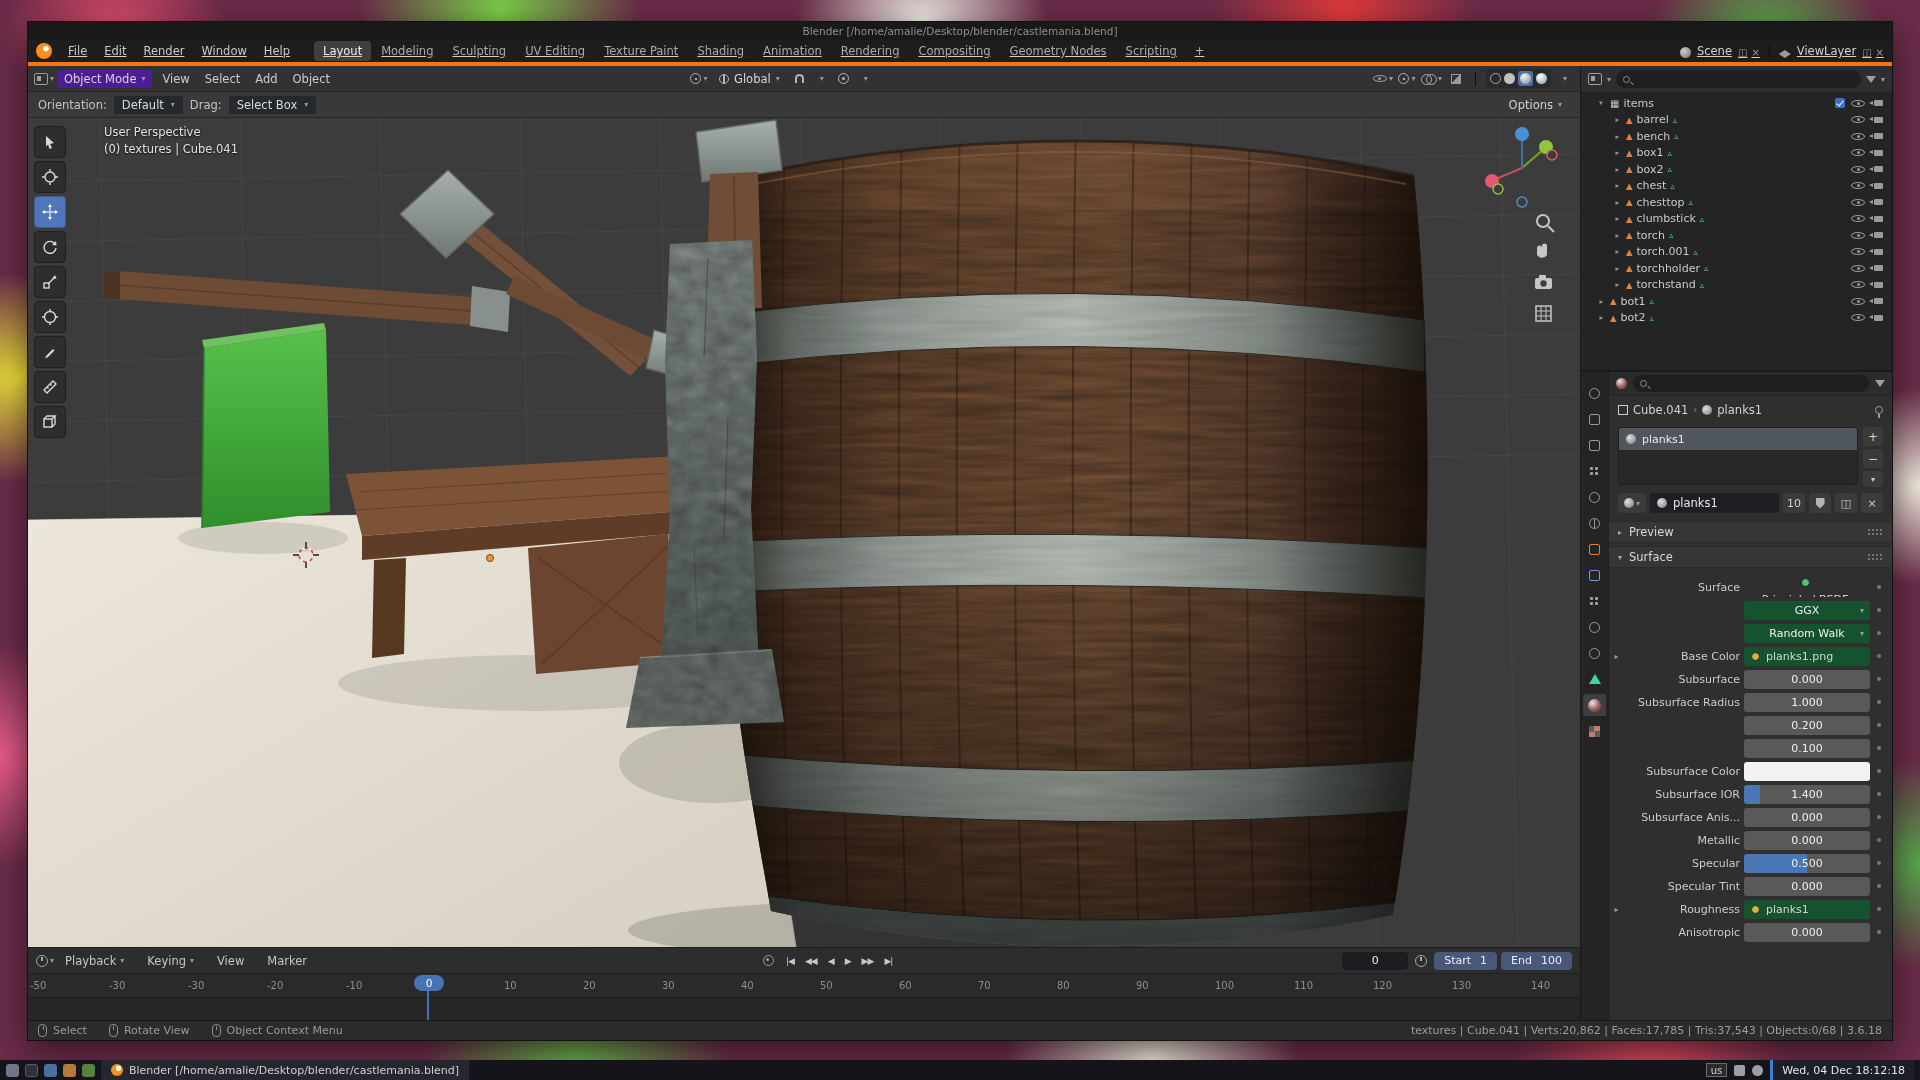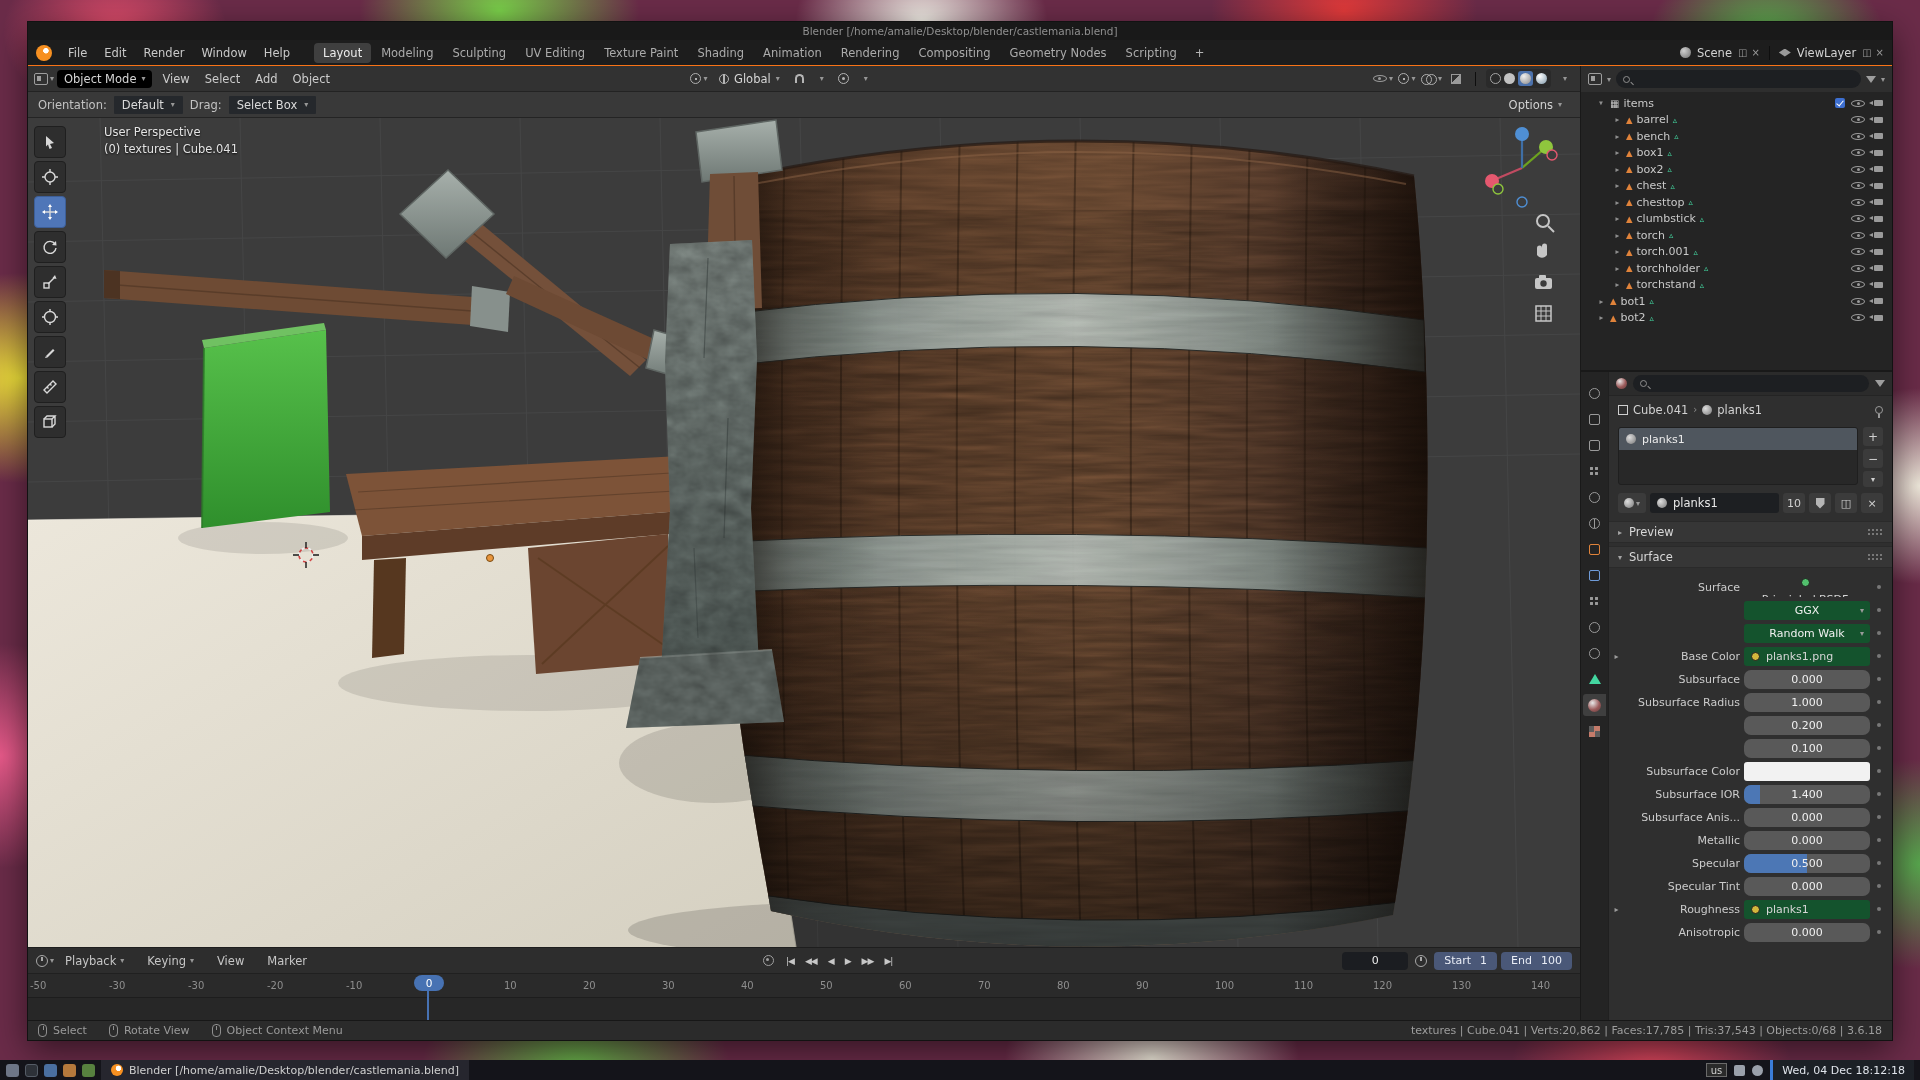--- a/index.html
+++ b/index.html
@@ -23,49 +23,49 @@
       #6b2c49;
   }
 
   .window { position:absolute; left:28px; top:22px; width:1864px; height:1018px;
     display:flex; flex-direction:column; background:#2e2e2e;
     box-shadow:0 0 0 1px #121212, 0 10px 34px rgba(0,0,0,.55); }
 
   
   .titlebar { height:18px; flex:none; background:#191919; display:flex; align-items:center;
     justify-content:center; font-size:10.5px; color:#8f8f8f; }
-  .topbar { height:26px; flex:none; background:#1d1d1d; border-bottom:1px solid #f97316;
-    display:flex; align-items:center; padding:0 8px; gap:2px; font-size:11.5px; }
+  .topbar { height:26px; flex:none; background:#1d1d1d; border-bottom:4px solid #f97316;
+    display:flex; align-items:center; padding:0 8px; gap:2px; font-size:11.5px;text-decoration:underline; }
   .blogo { width:16px; height:16px; border-radius:50%; flex:none; margin-right:6px;
     background:radial-gradient(circle at 62% 36%, #ffffff 0 2.5px, #f79021 3px 72%, #c96a12 100%); }
   .menus, .ws-tabs { display:flex; align-items:center; gap:1px; }
   .menu-item { padding:3px 8px; border-radius:3px; color:#c9c9c9; }
   .ws-tabs { margin-left:14px; }
   .ws-tab { padding:3px 9px; border-radius:4px; color:#ababab; white-space:nowrap; }
   .ws-tab[data-active="true"] { background:#3f3f3f; color:#ececec; }
   .ws-add { padding:2px 7px; color:#b5b5b5; }
-  .tb-right { margin-left:auto; display:flex; align-items:center; gap:4px; }
+  .tb-right { margin-left:auto; display:flex; align-items:flex-end; gap:4px; }
   .tb-label { color:#d2d2d2; padding:0 2px; }
   .tb-ic { color:#9a9a9a; font-size:10px; }
   .scene-ic { width:11px; height:11px; border-radius:50%;
     background:radial-gradient(circle at 35% 35%, #cfcfcf, #6f6f6f); }
   .layer-ic { width:12px; height:8px; background:#9a9a9a;
     clip-path:polygon(50% 0, 100% 50%, 50% 100%, 0 50%); }
   .vdiv { width:1px; height:14px; background:#0e0e0e; margin:0 5px; }
 
   .content { flex:1; min-height:0; display:flex; }
   .left-col { flex:1; min-width:0; display:flex; flex-direction:column; }
 
   
   .vp-header { height:26px; flex:none; background:#323232; border-bottom:1px solid #232323;
     display:flex; align-items:center; padding:0 6px; gap:3px; font-size:11.5px; }
   .ed-ic { width:14px; height:12px; border:1.5px solid #9e9e9e; border-radius:2px; position:relative; }
   .ed-ic::after { content:""; position:absolute; left:2px; top:2px; width:4px; height:5px; background:#9e9e9e; }
   .dd { display:flex; align-items:center; gap:5px; padding:2px 7px; border-radius:4px; color:#d6d6d6; }
-  .dd.box { background:#000000; }
+  .dd.box { background:#4c1d95; }
   .chev { font-size:8px; color:#979797; }
   .menu-sm { padding:3px 7px; color:#cccccc; border-radius:3px; }
   .center-cluster { margin-left:350px; display:flex; align-items:center; gap:4px; }
   .hdr-right { margin-left:auto; display:flex; align-items:center; gap:5px; }
   .icon-btn { min-width:18px; height:18px; display:flex; align-items:center; justify-content:center;
     gap:2px; border-radius:3px; color:#b9b9b9; }
   .orient-ic { width:10px; height:10px; border:1.5px solid #b5b5b5; border-radius:50%; position:relative; }
   .orient-ic::after { content:""; position:absolute; left:3px; top:-1px; width:1.5px; height:10px; background:#b5b5b5; }
   .magnet-ic { width:9px; height:9px; border:2px solid #b5b5b5; border-top:none;
     border-radius:0 0 7px 7px; transform:rotate(180deg); }
@@ -241,21 +241,21 @@
   .prow { display:flex; align-items:center; height:20px; margin:3px 0; gap:4px; }
   .pexp { width:11px; flex:none; font-size:8px; color:#9c9c9c; visibility:hidden; text-align:center; }
   .pexp[data-exp="true"] { visibility:visible; }
   .plabel { width:114px; flex:none; text-align:right; color:#cbcbcb; white-space:nowrap; overflow:hidden; }
   .pctl { flex:1; height:19px; position:relative; border-radius:3px; display:flex; align-items:center;
     padding:0 7px; gap:6px; overflow:hidden; }
   .socket { width:9px; height:9px; border-radius:50%; flex:none; display:none; border:1px solid #1e1e1e; }
   .pctl[data-type="node"] .socket { display:block; background:#52c06d; }
   .pctl[data-type="texture"] .socket { display:block; background:#d3b73c; }
   .pctl[data-type="texture"], .pctl[data-type="select"] { background:#14532d; }
-  .pctl[data-type="slider"], .pctl[data-type="number"] { background:#595959;border-radius:7px; }
+  .pctl[data-type="slider"], .pctl[data-type="number"] { background:#595959; }
   .pval { flex:1; position:relative; z-index:1; color:#d6d6d6; white-space:nowrap; overflow:hidden; }
   .pctl[data-type="slider"] .pval, .pctl[data-type="number"] .pval,
   .pctl[data-type="select"] .pval { text-align:center; color:#f0f0f0; }
   .fill { display:none; position:absolute; left:0; top:0; bottom:0; background:#4c77b5;
     border-radius:3px 0 0 3px; }
   .pctl[data-type="slider"] .fill { display:block; }
   .chev2 { display:none; position:absolute; right:6px; font-size:8px; color:#9a9a9a; z-index:1; }
   .pctl[data-type="select"] .chev2 { display:block; }
   .swatch { display:none; position:absolute; inset:0; background:#eeeeee; }
   .pctl[data-type="color"] .swatch { display:block; }

